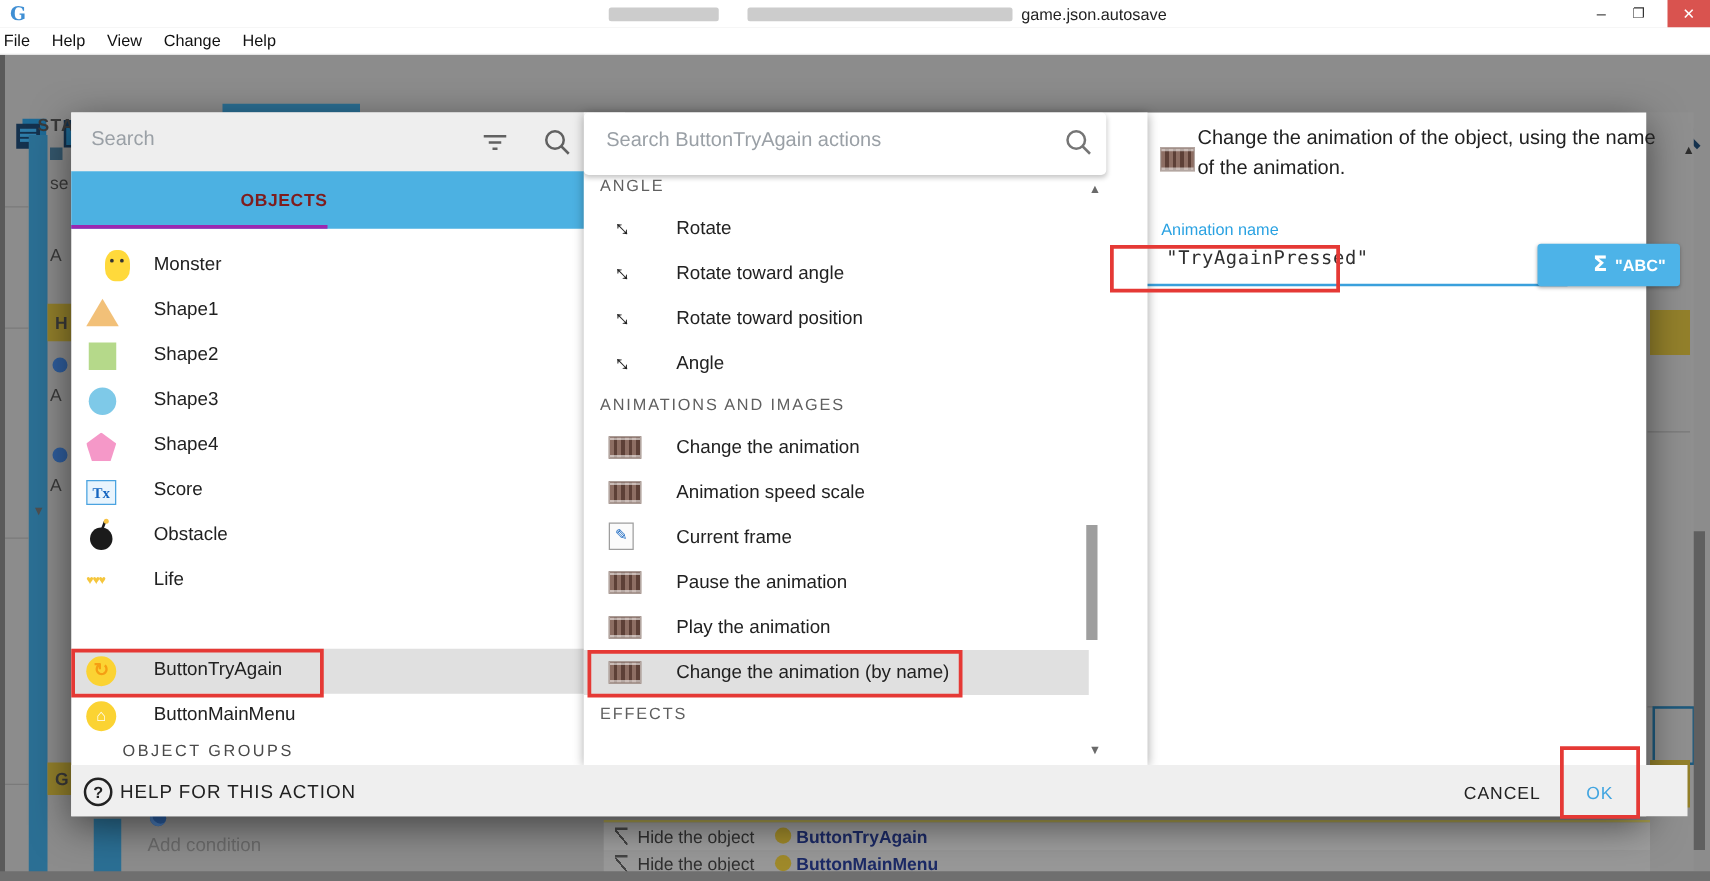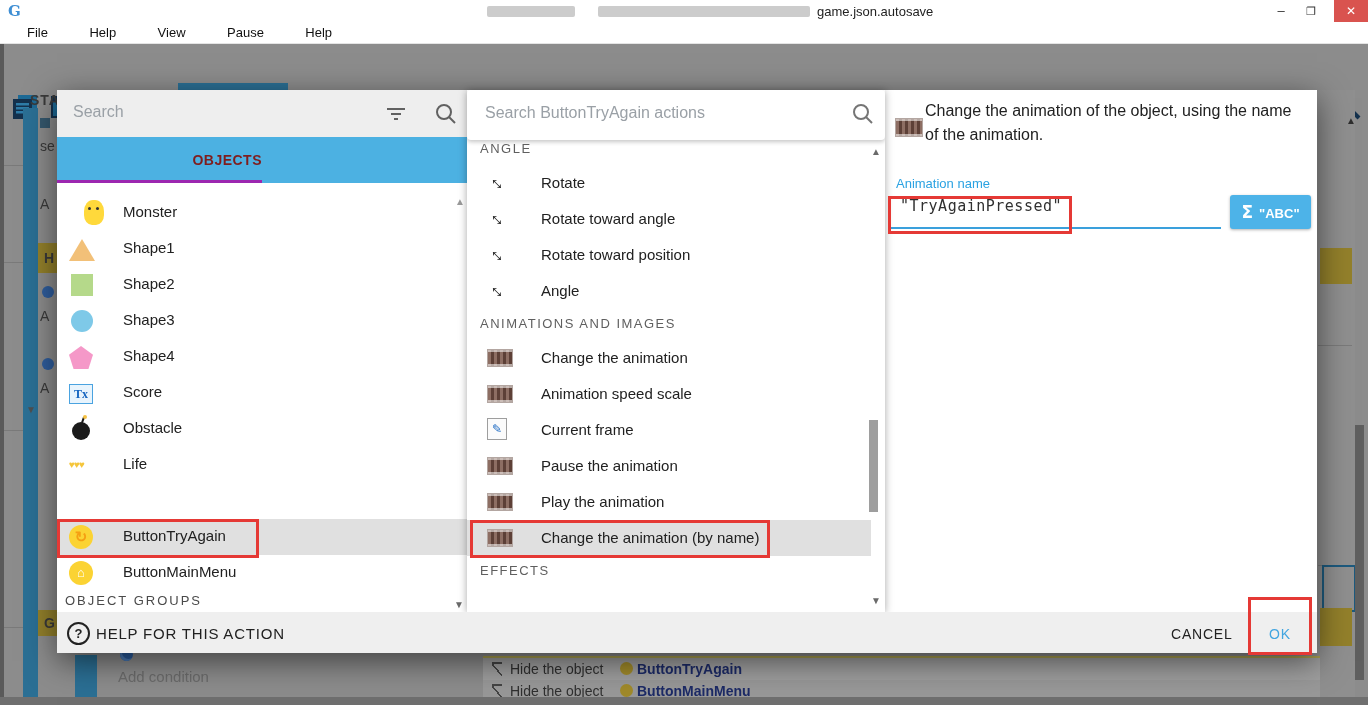--- a/index.html
+++ b/index.html
@@ -12,38 +12,38 @@
   .glogo{left:8px;top:2px;font-size:15px;font-weight:bold;color:#3f8fd4;font-family:"DejaVu Serif",serif;}
   .blur1{left:487px;top:6px;width:88px;height:11px;background:#cccccc;border-radius:2px;}
   .blur2{left:598px;top:6px;width:212px;height:11px;background:#cccccc;border-radius:2px;}
   .wtitle{left:817px;top:4px;font-size:13px;color:#222;}
   .wctl{top:0;width:30px;height:22px;text-align:center;line-height:22px;font-size:13px;color:#333;cursor:default;}
   .wmin{left:1266px;}
   .wres{left:1296px;font-size:11px;}
   .wclose{left:1334px;width:34px;background:#d9534f;color:#fff;font-size:12px;}
   
   .menubar{left:0;top:22px;width:1368px;height:21px;background:#ffffff;border-bottom:1px solid #e4e4e4;z-index:30;}
-  .menuitem{position:relative;display:inline-block;padding:3px 10px 0 27px;font-size:13px;color:#111;}
+  .menuitem{position:relative;display:inline-block;padding:3px 10px 0 3px;font-size:13px;color:#111;}
   
   .toolbar{left:0;top:43px;width:1368px;height:45px;background:#8c8c8c;}
   .tbi{top:49px;width:30px;height:30px;}
   .tsep{top:50px;width:1px;height:28px;background:#6f6f6f;}
   .bgtext{color:#3a3a3a;font-size:14px;}
   .tealbar{background:#2b6f94;}
   .ybloc{background:#93802b;}
   .evtext{font-size:14px;color:#2f2f2f;}
   .evname{font-size:14px;font-weight:bold;color:#1c2a66;}
   .ycircle{width:13px;height:13px;border-radius:50%;background:#a08a2a;}
   .hideic{width:10px;height:12px;border-top:2px solid #444;
           background:linear-gradient(to top right,transparent 46%,#444 46%,#444 56%,transparent 56%);}
   .scrollarrow{font-size:10px;color:#4f4f4f;line-height:10px;}
   
   .dialog{left:57px;top:90px;width:1260px;height:563px;background:#ffffff;z-index:10;
           box-shadow:0 8px 30px rgba(0,0,0,0.55);}
-  .dlg-el{position:absolute;}
+  .dlg-el{position:absolute;padding-left:33px;}
   
   .lsearch{left:0;top:0;width:410px;height:47px;background:#eeeeee;}
   .lsearch input,.msearch input{border:none;outline:none;background:transparent;font-size:16px;color:#333;
           font-family:"Liberation Sans",sans-serif;width:100%;}
   .lsearch input::placeholder,.msearch input::placeholder{color:#9aa0a6;opacity:1;}
   .tabbar{left:0;top:47px;width:410px;height:46px;background:#4cb1e2;}
   .tab{position:absolute;top:0;width:205px;height:46px;line-height:46px;text-align:right;color:#7f1d1d;
        font-size:14px;font-weight:bold;letter-spacing:0.5px;cursor:pointer;}
   .tabind{position:absolute;left:0;bottom:0;width:205px;height:3px;background:#9c27b0;}
   .objrow{left:0;width:410px;height:36px;cursor:pointer;}
@@ -118,21 +118,21 @@
     <div class="abs wtitle">game.json.autosave</div>
     <div class="abs wctl wmin">–</div>
     <div class="abs wctl wres">❐</div>
     <div class="abs wctl wclose">✕</div>
   </div>
 
   <div class="abs menubar">
     <span class="menuitem">File</span>
     <span class="menuitem">Help</span>
     <span class="menuitem">View</span>
-    <span class="menuitem">Pause</span>
+    <span class="menuitem">Change</span>
     <span class="menuitem">Help</span>
   </div>
 
   <div class="abs toolbar">
     <div class="abs tbi" style="left:10px">
       <svg width="30" height="30">
           <rect x="8" y="3" width="19" height="20" fill="#1d6a96"></rect>
           <rect x="3" y="7" width="19" height="20" fill="#14314d"></rect>
           <rect x="6" y="11" width="13" height="2.5" fill="#2e7ca8"></rect>
           <rect x="6" y="15" width="13" height="2.5" fill="#2e7ca8"></rect>

